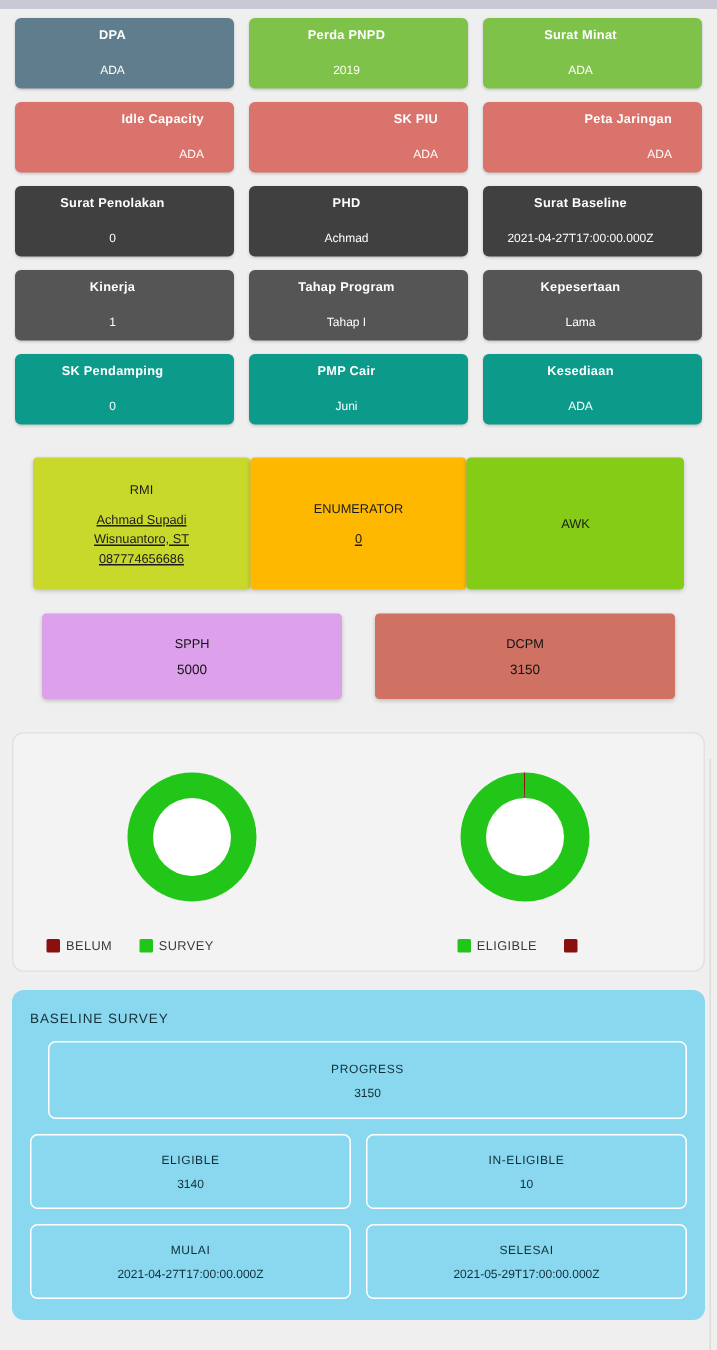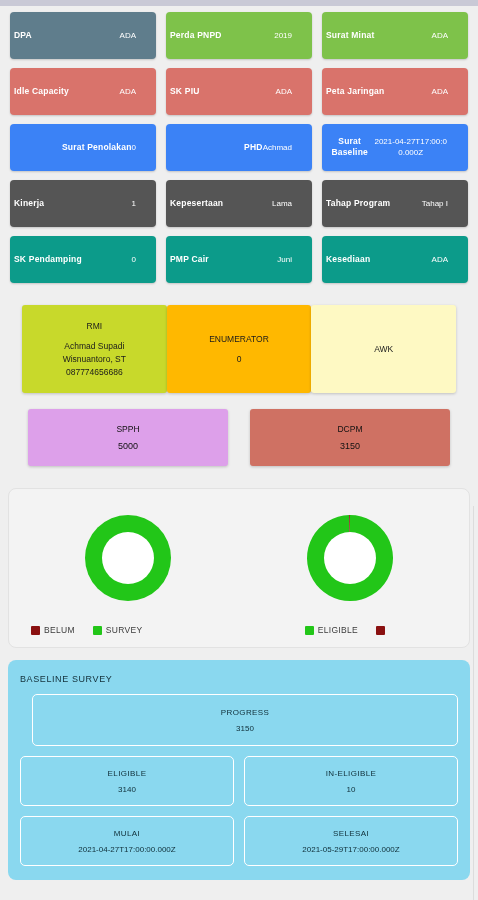--- a/index.html
+++ b/index.html
@@ -32,42 +32,42 @@
     display: grid;
     grid-template-columns: repeat(3, 1fr);
     gap: 9px 10px;
     padding: 6px 10px 0 10px;
   }
   .tile {
     border-radius: 4px;
     min-height: 47px;
     padding: 6px 20px 7px 4px;
     display: flex;
-    flex-direction: row;
+    flex-direction: column;
     justify-content: space-between;
     align-items: center;
     color: #ffffff;
     box-shadow: 0 1px 2px rgba(0,0,0,0.18);
     text-align: center;
   }
   .tile .t-title {
     font-size: 8.5px;
     font-weight: bold;
     letter-spacing: .2px;
     line-height: 11px;
   }
   .tile .t-value {
     font-size: 8px;
     line-height: 11px;
     word-break: break-all;
   }
   .tile.c-slate  { background: #5f7d8c; }
   .tile.c-green  { background: #7ec24a; }
-  .tile.c-red    { background: #d9736b; }
-  .tile.c-purple { background: #3b82f6; justify-content: flex-end; }
+  .tile.c-red    { background: #d9736b; align-items: flex-end; }
+  .tile.c-purple { background: #404040; }
   .tile.c-gray   { background: #555555; }
   .tile.c-teal   { background: #0c9b8a; }
 
   
   .role-row {
     display: grid;
     grid-template-columns: repeat(3, 1fr);
     padding: 22px 22px 0 22px;
   }
   .role-card {
@@ -78,24 +78,24 @@
     align-items: center;
     justify-content: center;
     text-align: center;
     color: #1b1b1b;
     font-size: 8.5px;
     line-height: 13px;
     padding: 8px 5px;
     box-shadow: 0 1px 3px rgba(0,0,0,0.2);
   }
   .role-card .r-title { font-weight: normal; margin-bottom: 7px; font-size: 8.5px; }
-  .role-card .r-line { font-size: 8.5px; }
+  .role-card .r-line { font-size: 8.5px; text-decoration: underline; }
   .role-card.c-lime   { background: #c8d92b; }
   .role-card.c-amber  { background: #ffb800; }
-  .role-card.c-cyan   { background: #fef9c3; }
+  .role-card.c-cyan   { background: #84cc16; }
   .role-card.center-only { justify-content: center; }
 
   
   .pair-row {
     display: grid;
     grid-template-columns: repeat(2, 1fr);
     gap: 22px;
     padding: 16px 28px 0 28px;
   }
   .pair-card {
@@ -251,26 +251,26 @@
       <div class="tile c-purple">
         <span class="t-title">Surat Baseline</span>
         <span class="t-value">2021-04-27T17:00:00.000Z</span>
       </div>
 
       <div class="tile c-gray">
         <span class="t-title">Kinerja</span>
         <span class="t-value">1</span>
       </div>
       <div class="tile c-gray">
+        <span class="t-title">Tahap Program</span>
+        <span class="t-value">Tahap I</span>
+      </div>
+      <div class="tile c-gray">
         <span class="t-title">Kepesertaan</span>
         <span class="t-value">Lama</span>
-      </div>
-      <div class="tile c-gray">
-        <span class="t-title">Tahap Program</span>
-        <span class="t-value">Tahap I</span>
       </div>
 
       <div class="tile c-teal">
         <span class="t-title">SK Pendamping</span>
         <span class="t-value">0</span>
       </div>
       <div class="tile c-teal">
         <span class="t-title">PMP Cair</span>
         <span class="t-value">Juni</span>
       </div>

